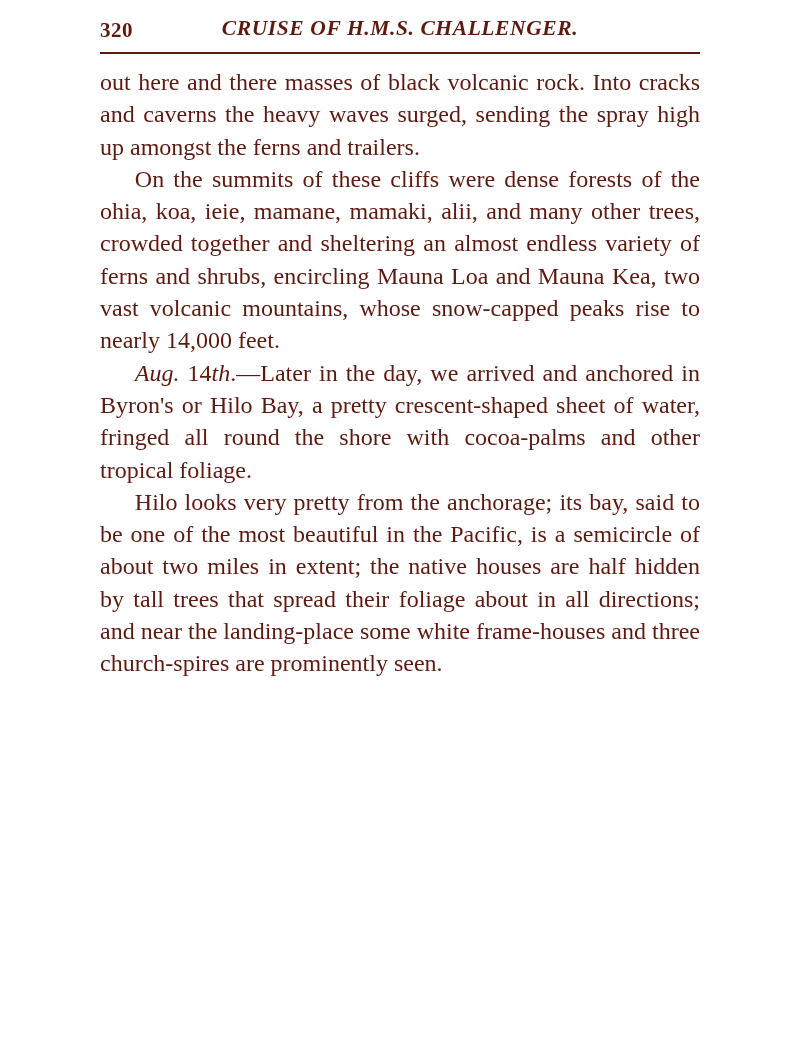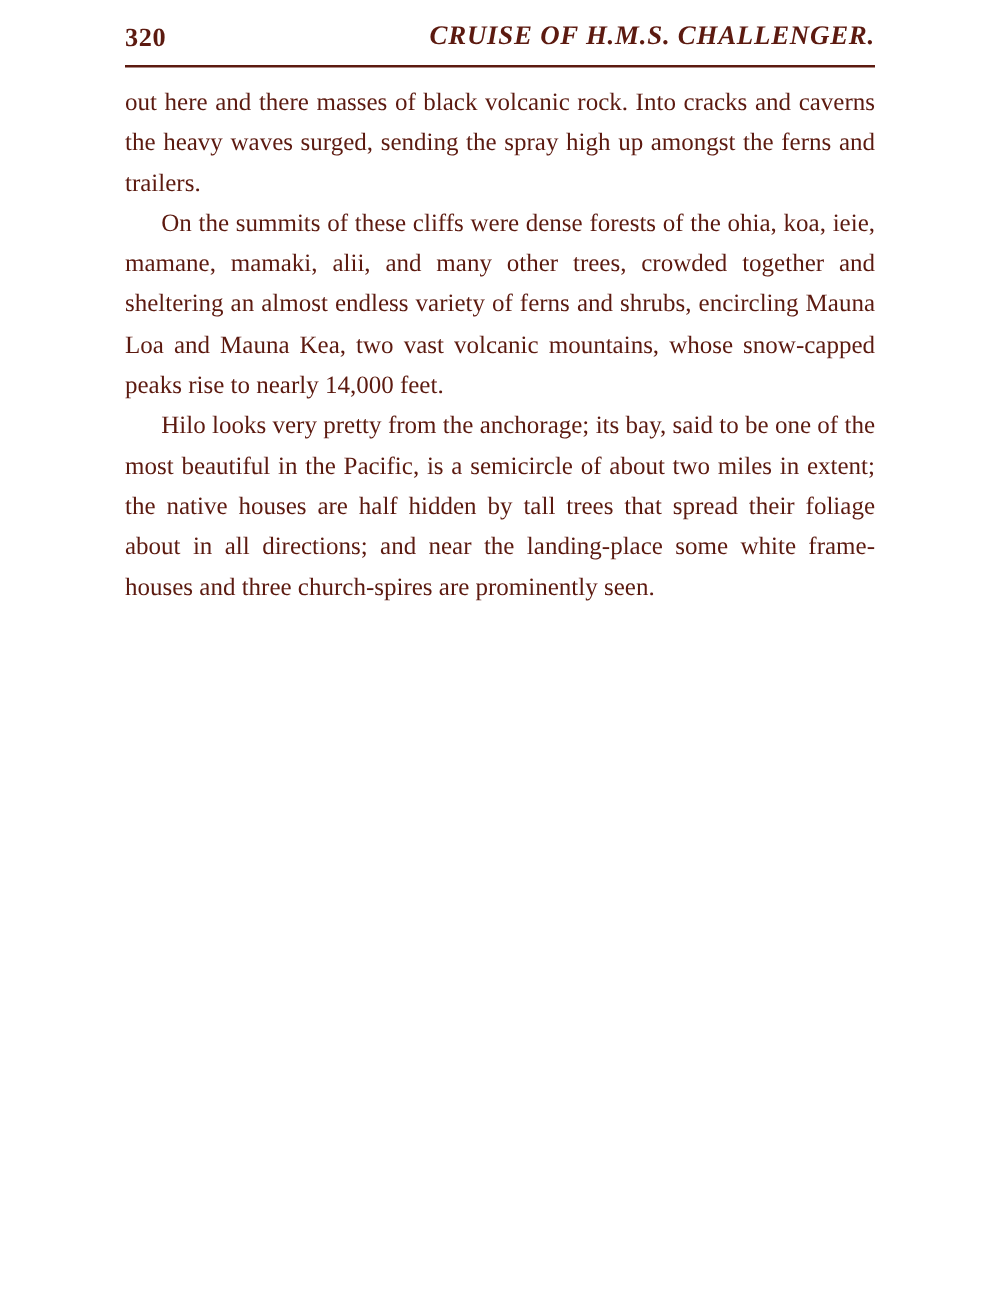--- a/index.html
+++ b/index.html
@@ -35,40 +35,40 @@
     font-size: 21px;
     font-weight: bold;
     letter-spacing: 0.5px;
     color: #5c1a10;
   }
   .running-title {
     position: absolute;
     left: 0;
     right: 0;
     top: 2px;
-    text-align: right;
+    text-align: center;
     font-size: 21.5px;
     font-weight: bold;
     font-style: italic;
     letter-spacing: 0.6px;
     color: #5c1a10;
   }
   .rule {
     position: absolute;
     left: 100px;
     right: 100px;
     top: 52px;
     border-top: 2px solid #5c1a10;
   }
   .body-text {
     position: absolute;
     left: 100px;
     right: 100px;
     top: 66px;
-    font-size: 20px;
+    font-size: 24px;
     line-height: 32.3px;
     text-align: justify;
     text-justify: inter-word;
     color: #5c1a10;
   }
   .para {
     margin: 0;
     text-indent: 1.45em;
   }
   .para.first {
@@ -86,16 +86,17 @@
   <div class="header">
     <div class="folio">320</div>
     <div class="running-title">CRUISE OF H.M.S. CHALLENGER.</div>
   </div>
 
   <div class="rule"></div>
 
   <div class="body-text">
       <p class="para first">out here and there masses of black volcanic rock. Into cracks and caverns the heavy waves surged, sending the spray high up amongst the ferns and trailers.</p>
       <p class="para">On the summits of these cliffs were dense forests of the ohia, koa, ieie, mamane, mamaki, alii, and many other trees, crowded together and sheltering an almost endless variety of ferns and shrubs, encircling Mauna Loa and Mauna Kea, two vast volcanic mountains, whose snow-capped peaks rise to nearly 14,000 feet.</p>
+      <p class="para"><i>Aug.</i> 14<i>th</i>.—Later in the day, we arrived and anchored in Byron's or Hilo Bay, a pretty crescent-shaped sheet of water, fringed all round the shore with cocoa-palms and other tropical foliage.</p>
       <p class="para">Hilo looks very pretty from the anchorage; its bay, said to be one of the most beautiful in the Pacific, is a semicircle of about two miles in extent; the native houses are half hidden by tall trees that spread their foliage about in all directions; and near the landing-place some white frame-houses and three church-spires are prominently seen.</p>
     </div>
 
 </div>
 
 </body></html>

